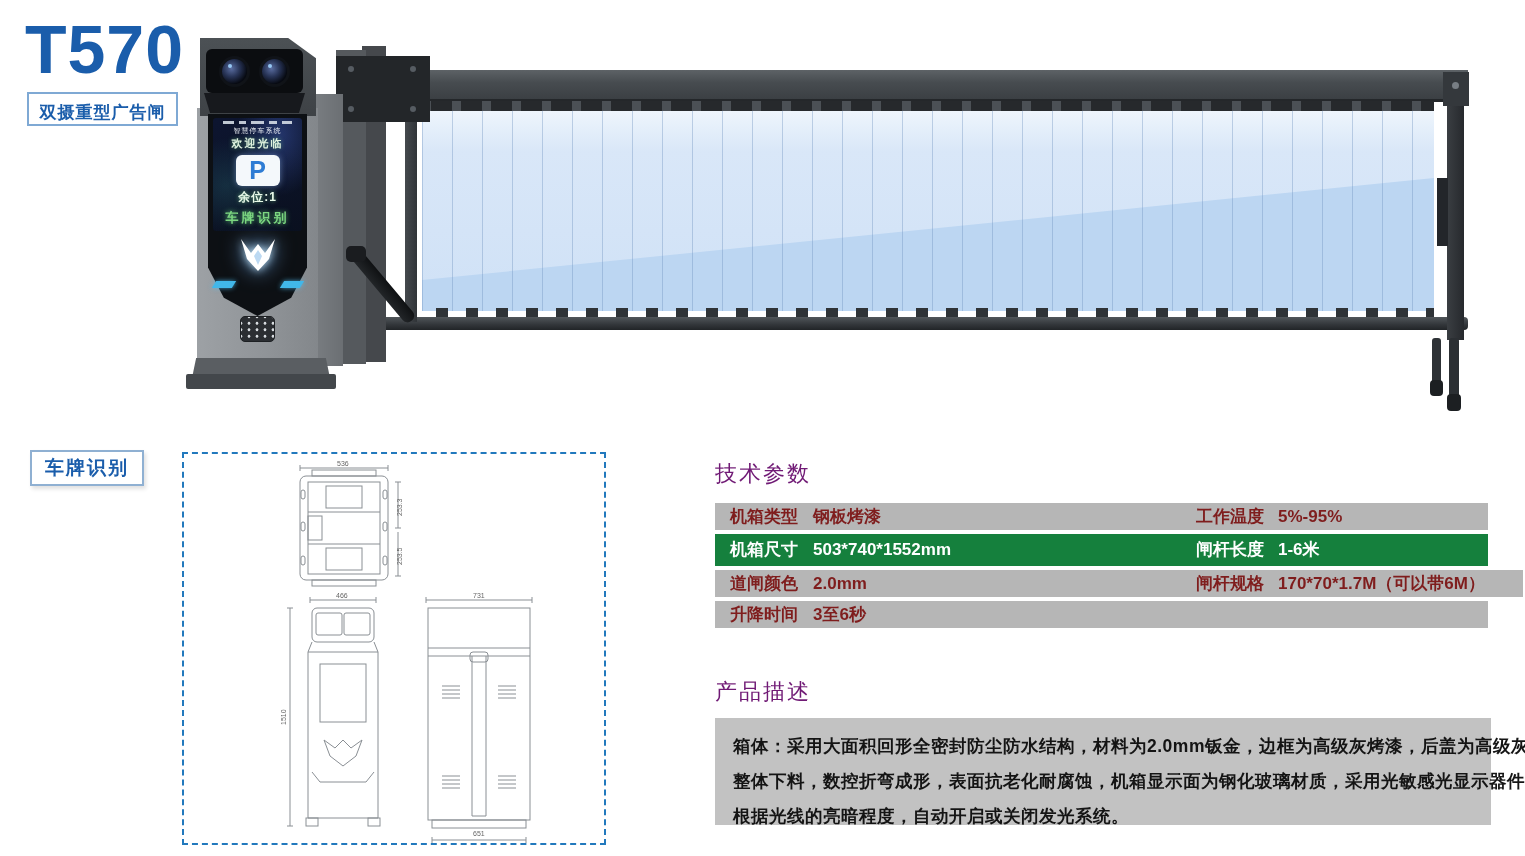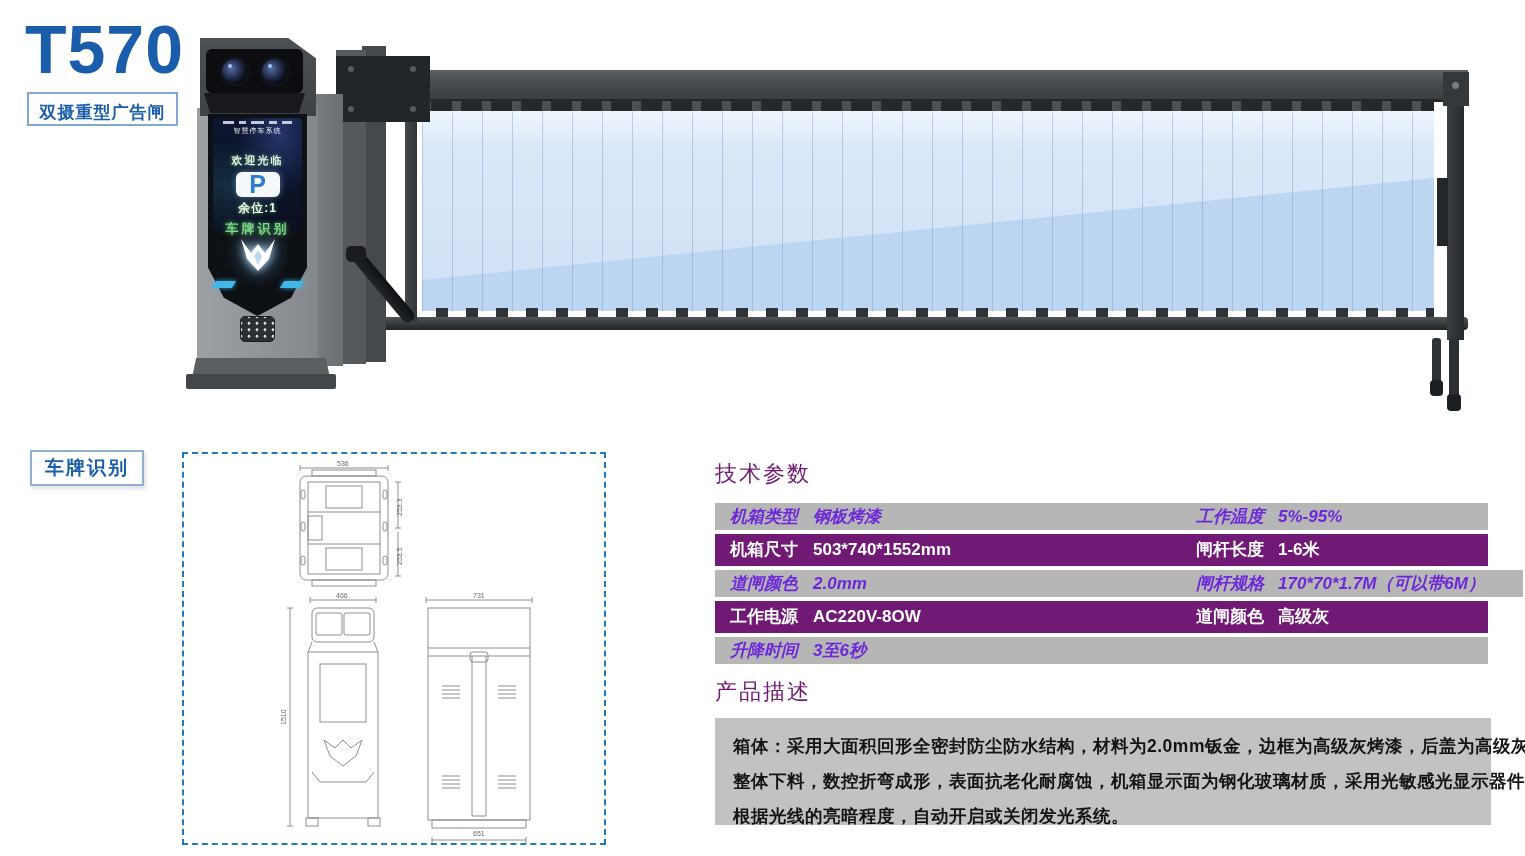--- a/index.html
+++ b/index.html
@@ -79,21 +79,21 @@
     clip-path:polygon(0 0,100% 0,100% 76%,84% 91%,50% 100%,16% 91%,0 76%); }
   .screen { left:213px; top:118px; width:89px; height:113px; border-radius:3px;
     background:radial-gradient(ellipse at 75% 15%,rgba(90,130,255,.30),transparent 45%),
                radial-gradient(ellipse at 15% 60%,rgba(70,190,190,.16),transparent 50%),
                linear-gradient(160deg,#0d1530 0%,#0a101f 100%);
     display:flex; flex-direction:column; align-items:center; }
   .logo-row { margin-top:3px; display:flex; gap:5px; align-items:center; }
   .logo-row i { display:block; background:#dfe6ee; opacity:.85; height:3px; }
   .lg1{width:11px;} .lg2{width:7px;} .lg3{width:13px;height:4px;} .lg4{width:8px;} .lg5{width:10px;}
   .sys-name { font-size:7px; color:#eef2f7; letter-spacing:1px; margin-top:2px; }
-  .welcome { font-size:11px; font-weight:bold; color:#dff2df; letter-spacing:2px; margin-top:17px;
+  .welcome { font-size:11px; font-weight:bold; color:#dff2df; letter-spacing:2px; margin-top:0;
     text-shadow:0 0 4px rgba(140,255,160,.5); }
   .p-badge { margin-top:4px; width:44px; height:31px; background:#f4f8fb; border-radius:6px;
     display:flex; align-items:center; justify-content:center;
     box-shadow:0 0 6px rgba(160,200,255,.5); }
   .p-badge span { color:#2e7cd4; font-size:25px; font-weight:bold; line-height:1; }
   .spaces { font-size:12px; font-weight:bold; color:#eafaea; margin-top:3px; letter-spacing:1px;
     text-shadow:0 0 4px rgba(150,255,170,.6); }
   .recog { font-size:13px; font-weight:bold; color:#7cd680; margin-top:3px; letter-spacing:3px;
     text-shadow:0 0 5px rgba(110,230,130,.8); }
 
@@ -123,24 +123,24 @@
   .dwg text { font-size:7px; fill:#666; font-family:"Liberation Sans",sans-serif; }
   .dwg path, .dwg rect, .dwg line, .dwg circle, .dwg polyline { stroke:#8a8f94; fill:none; stroke-width:1; }
 
   
   .sec-title { font-size:22px; font-weight:normal; color:#701a75; letter-spacing:2px; }
   .t-specs { left:715px; top:459px; }
   .t-desc { left:715px; top:677px; }
   .spec-table { left:715px; top:503px; width:773px; }
   .srow { position:relative; width:773px; margin-bottom:4px; }
   .srow.gray { height:27px; line-height:27px; background:#b6b6b6; }
-  .srow.blue { height:32px; line-height:32px; background:#701a75; }
+  .srow.blue { height:32px; line-height:32px; background:#15803d; }
   .srow.wide { width:808px; }
   .srow span { position:absolute; top:0; font-size:17px; font-weight:bold; color:#ffffff; white-space:nowrap; }
-  .srow.gray span { color:#6d28d9;font-style:italic; }
+  .srow.gray span { color:#7f1d1d; }
   .sl-label { left:15px; } .sl-value { left:98px; }
   .sr-label { left:481px; } .sr-value { left:563px; }
 
   
   .desc-box { left:715px; top:718px; width:776px; height:107px; background:#c2c2c2;
     padding:11px 18px 0 18px; }
   .desc-box div { font-size:17.5px; line-height:35px; color:#141414; font-weight:600;
     letter-spacing:.5px; white-space:nowrap; }
 </style>
 </head>
@@ -329,26 +329,20 @@
     <span class="sl-value">503*740*1552mm</span>
     <span class="sr-label">闸杆长度</span>
     <span class="sr-value">1-6米</span>
   </div>
   <div class="srow gray wide">
     <span class="sl-label">道闸颜色</span>
     <span class="sl-value">2.0mm</span>
     <span class="sr-label">闸杆规格</span>
     <span class="sr-value">170*70*1.7M（可以带6M）</span>
   </div>
-  <div class="srow blue">
-    <span class="sl-label">工作电源</span>
-    <span class="sl-value">AC220V-8OW</span>
-    <span class="sr-label">道闸颜色</span>
-    <span class="sr-value">高级灰</span>
-  </div>
   <div class="srow gray">
     <span class="sl-label">升降时间</span>
     <span class="sl-value">3至6秒</span>
   </div>
 </div>
 
 <div class="abs sec-title t-desc">产品描述</div>
 <div class="abs desc-box">
   <div>箱体：采用大面积回形全密封防尘防水结构，材料为2.0mm钣金，边框为高级灰烤漆，后盖为高级灰，</div>
   <div>整体下料，数控折弯成形，表面抗老化耐腐蚀，机箱显示面为钢化玻璃材质，采用光敏感光显示器件：</div>

